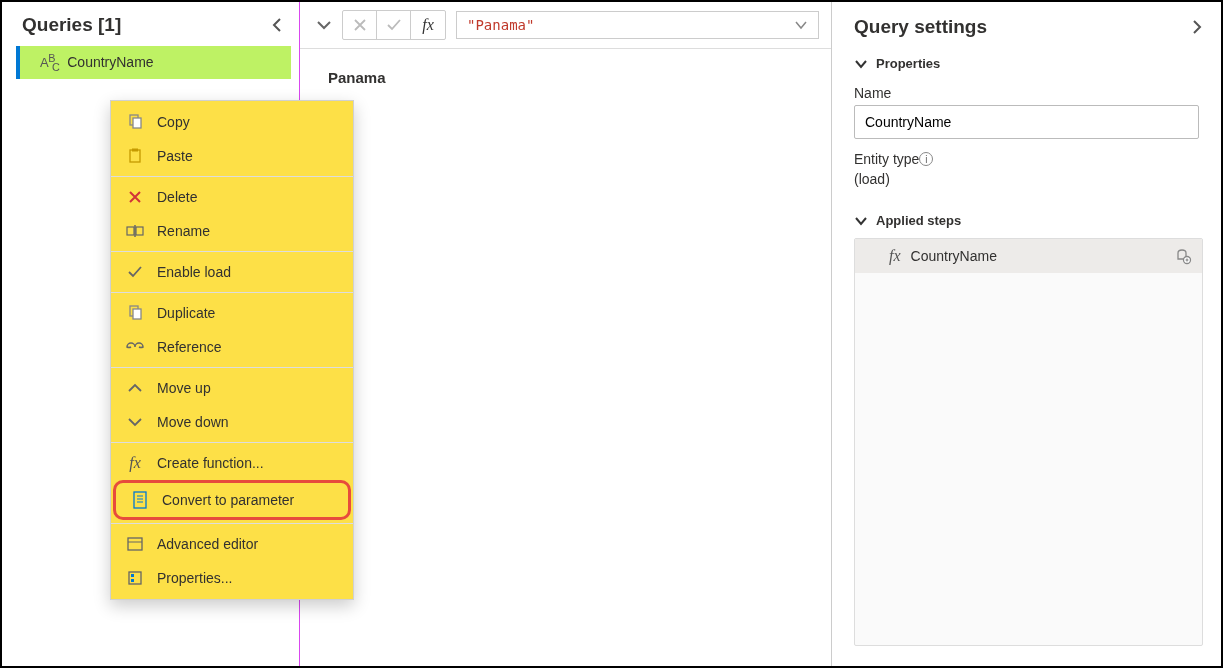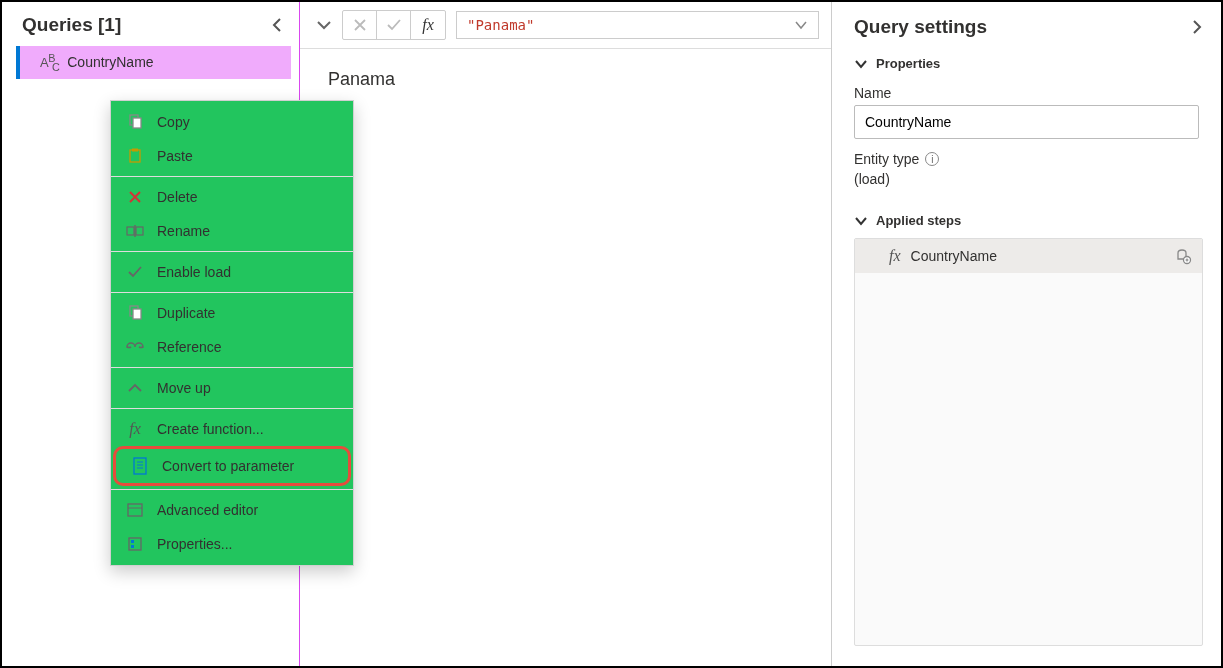--- a/index.html
+++ b/index.html
@@ -31,36 +31,36 @@
   }
   .panel-header .chevron {
     cursor: pointer;
     color: #555;
   }
   .query-item {
     display: flex;
     align-items: center;
     gap: 8px;
     padding: 6px 10px 6px 20px;
-    background: #f0abfc;
+    background: #bef264;
     border-left: 4px solid #0078d4;
     margin: 2px 8px 2px 14px;
     cursor: pointer;
   }
   .abc-icon {
     font-size: 13px;
     color: #555;
     letter-spacing: -0.5px;
   }
   .context-menu {
     position: absolute;
     top: 98px;
     left: 108px;
     width: 244px;
-    background: #22c55e;
+    background: #fde047;
     border: 1px solid #d0d0d0;
     box-shadow: 0 6px 16px rgba(0,0,0,0.2);
     z-index: 100;
     padding: 4px 0;
   }
   .ctx-item {
     display: flex;
     align-items: center;
     gap: 12px;
     padding: 7px 14px;
@@ -127,21 +127,22 @@
     font-family: Consolas, monospace;
     font-size: 14px;
     color: #c0392b;
     display: flex;
     align-items: center;
     justify-content: space-between;
     margin-left: 4px;
   }
   .preview-area {
     padding: 20px 28px;
-    font-size: 18px;
+    font-size: 15px;
+    font-weight: bold;
   }
 
   .right-panel {
     width: 390px;
     border-left: 1px solid #ccc;
     display: flex;
     flex-direction: column;
     padding: 8px 0;
   }
   .rp-header {
@@ -171,21 +172,20 @@
   .rp-input {
     width: 100%;
     border: 1px solid #bbb;
     border-radius: 2px;
     padding: 8px 10px;
     font-size: 14px;
   }
   .rp-entity-row {
     display: flex;
     align-items: center;
-    gap: 6px;
     padding-top: 12px;
   }
   .info-icon {
     width: 14px; height: 14px; border: 1px solid #888; border-radius: 50%;
     font-size: 10px; display:flex; align-items:center; justify-content:center;
     color:#666;
   }
   .rp-none { padding: 4px 0 8px; }
   .steps-box {
     border: 1px solid #ddd;
@@ -301,20 +301,28 @@
       <span>Reference</span>
     </div>
     <div class="ctx-sep"></div>
     <div class="ctx-item">
       <span class="ctx-icon">
         <svg width="16" height="12" viewBox="0 0 16 12">
             <path d="M2 9 L8 3 L14 9" fill="none" stroke="#666" stroke-width="1.8"></path>
           </svg>
       </span>
       <span>Move up</span>
+    </div>
+    <div class="ctx-item">
+      <span class="ctx-icon">
+        <svg width="16" height="12" viewBox="0 0 16 12">
+            <path d="M2 3 L8 9 L14 3" fill="none" stroke="#666" stroke-width="1.8"></path>
+          </svg>
+      </span>
+      <span>Move down</span>
     </div>
     <div class="ctx-sep"></div>
     <div class="ctx-item">
       <span class="ctx-icon">
           <span class="fx-italic">fx</span>
         </span>
       <span>Create function...</span>
     </div>
     <div class="ctx-item ctx-highlight">
       <span class="ctx-icon">

